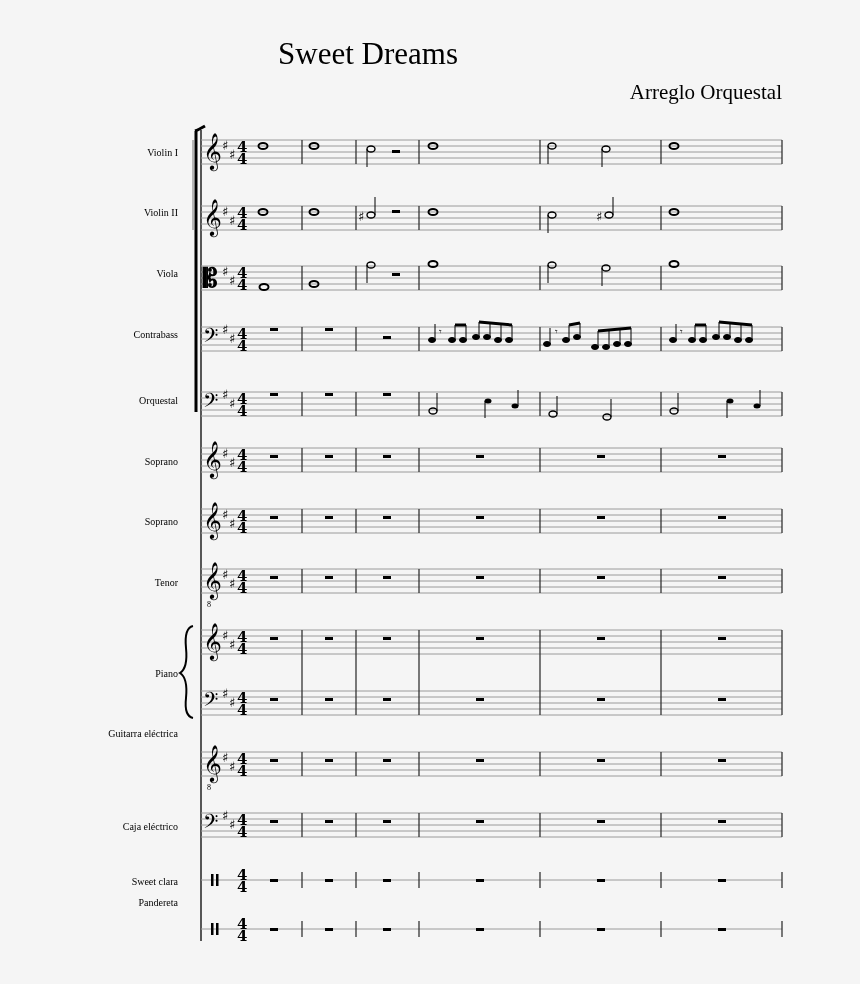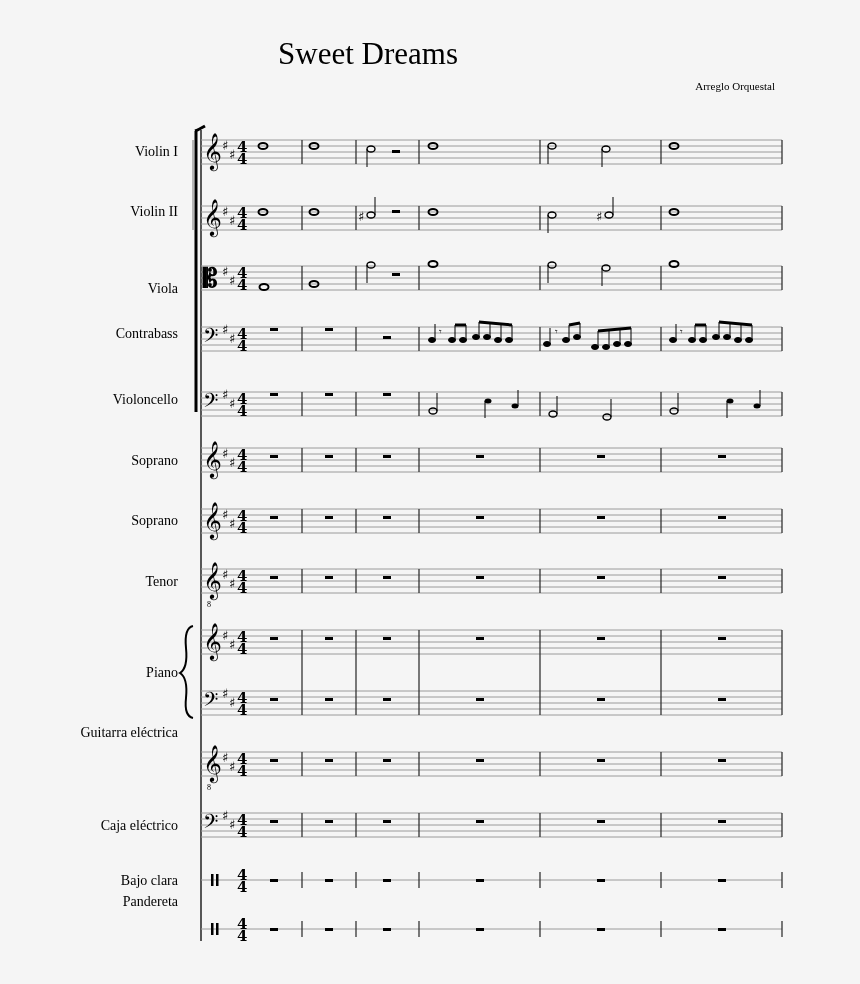--- a/index.html
+++ b/index.html
@@ -1,43 +1,43 @@
 <!DOCTYPE html>
 <html><head>
 <meta charset="utf-8">
 <style>
   html, body { margin:0; padding:0; }
   body { width:860px; height:984px; background:#f5f5f5; position:relative; overflow:hidden; font-family:"Liberation Serif", serif; color:#000; }
   .title { position:absolute; left:0; width:736px; top:36px; text-align:center; font-size:31px; }
-  .subtitle { position:absolute; right:85px; top:80px; font-size:11px; }
-  .label { position:absolute; right:682px; font-size:14px; white-space:nowrap; transform:translateY(-50%);text-align:right; }
+  .subtitle { position:absolute; right:78px; top:80px; font-size:21px; }
+  .label { position:absolute; right:682px; font-size:10px; white-space:nowrap; transform:translateY(-50%);text-align:right; }
   svg.score { position:absolute; left:0; top:0; }
   .staffline { stroke:#9a9a9a; stroke-width:1; }
   .bar { stroke:#333; stroke-width:1.3; }
   .glyph { font-family:"DejaVu Sans", sans-serif; fill:#000; }
   .ts { font-family:"DejaVu Serif", serif; font-weight:bold; font-size:15px; fill:#000; }
 </style>
 </head>
 <body>
 
 <div class="title">Sweet Dreams</div>
 <div class="subtitle">Arreglo Orquestal</div>
 
 <div class="label" style="top:152px">Violin I</div>
 <div class="label" style="top:212px">Violin II</div>
-<div class="label" style="top:289px">Viola</div>
+<div class="label" style="top:273px">Viola</div>
 <div class="label" style="top:334px">Contrabass</div>
-<div class="label" style="top:400px">Violoncello</div>
+<div class="label" style="top:400px">Orquestal</div>
 <div class="label" style="top:461px">Soprano</div>
 <div class="label" style="top:521px">Soprano</div>
 <div class="label" style="top:582px">Tenor</div>
 <div class="label" style="top:673px">Piano</div>
 <div class="label" style="top:733px">Guitarra eléctrica</div>
 <div class="label" style="top:826px">Caja eléctrico</div>
-<div class="label" style="top:881px">Bajo clara</div>
+<div class="label" style="top:881px">Sweet clara</div>
 <div class="label" style="top:902px">Pandereta</div>
 
 <svg class="score" width="860" height="984" xmlns="http://www.w3.org/2000/svg">
   <defs>
     <g id="staff5">
       <line class="staffline" x1="0" y1="0" x2="581" y2="0"></line>
       <line class="staffline" x1="0" y1="6" x2="581" y2="6"></line>
       <line class="staffline" x1="0" y1="12" x2="581" y2="12"></line>
       <line class="staffline" x1="0" y1="18" x2="581" y2="18"></line>
       <line class="staffline" x1="0" y1="24" x2="581" y2="24"></line>

